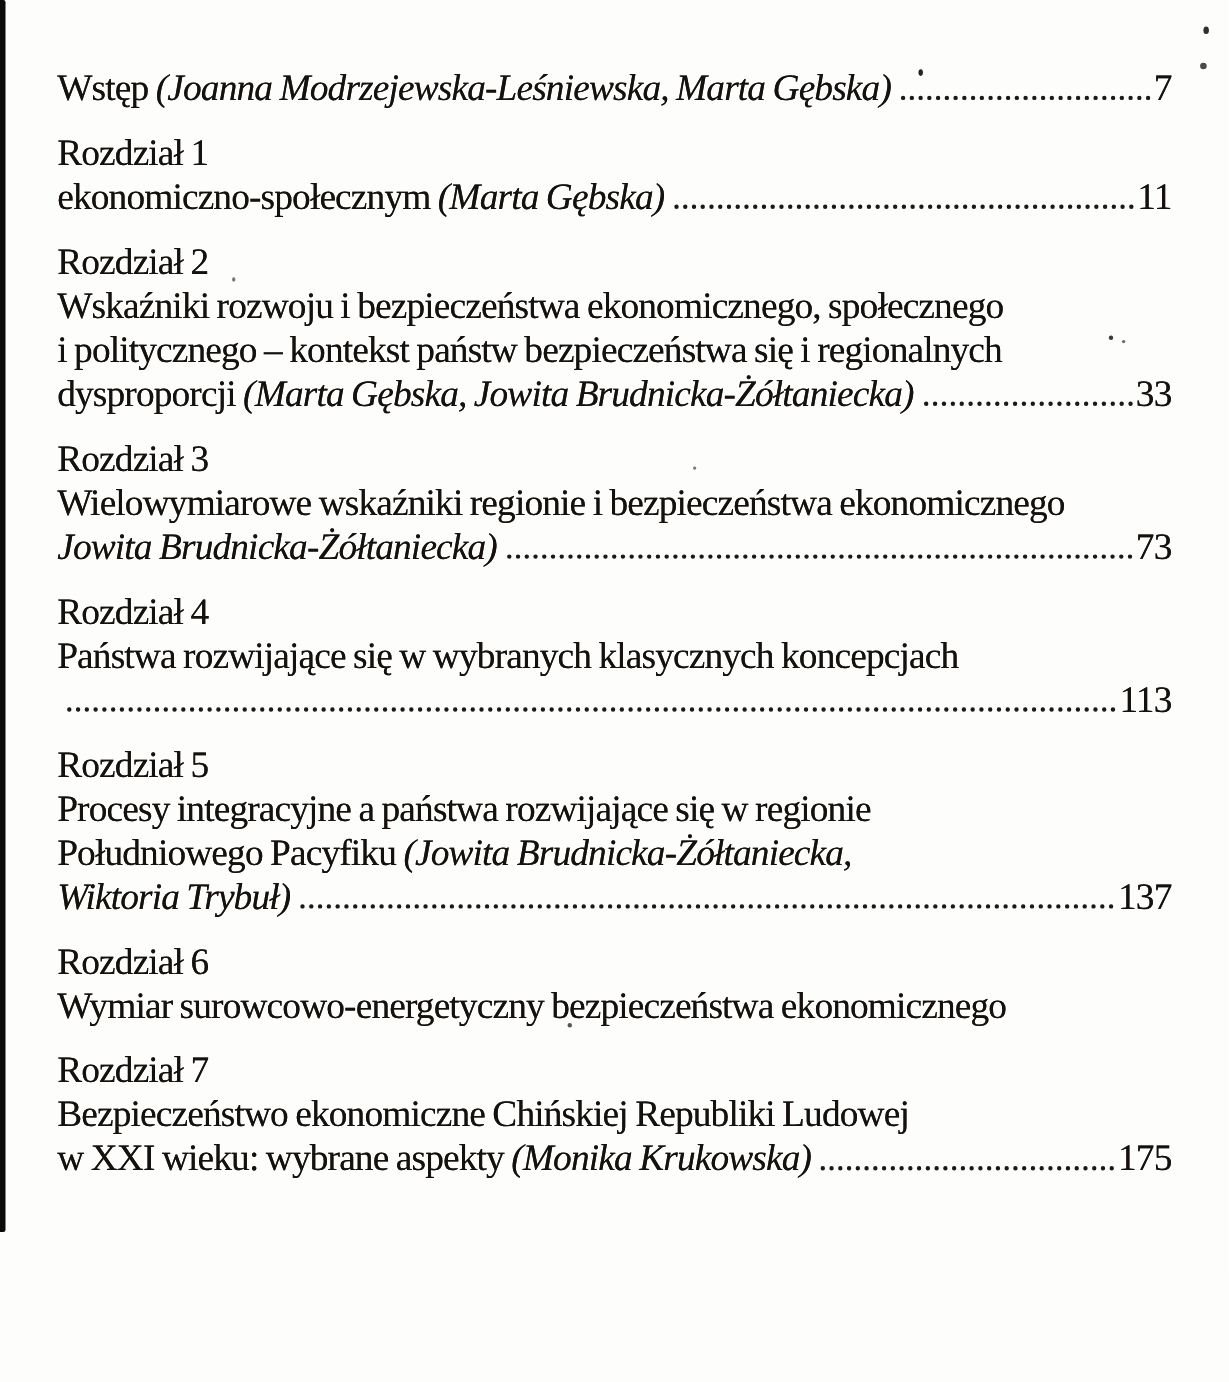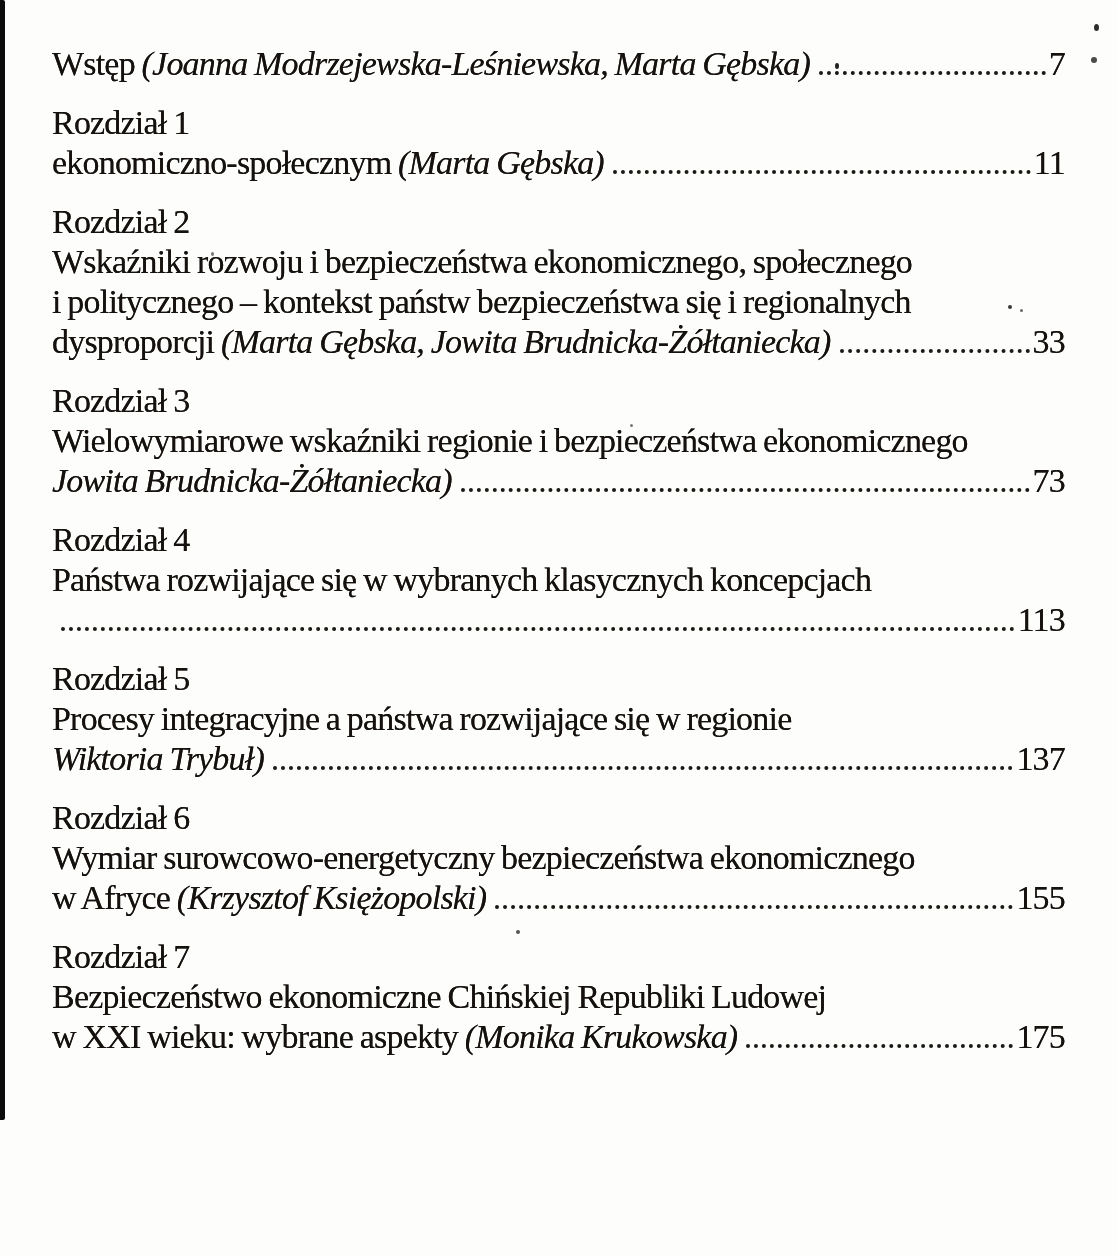--- a/index.html
+++ b/index.html
@@ -28,21 +28,21 @@
     border-radius: 0 2px 2px 0;
   }
   .speck {
     position: absolute;
     border-radius: 50%;
   }
   .toc {
     position: absolute;
     left: 52px;
     right: 52px;
-    top: 44px;
+    top: 61px;
   }
   .toc-entry { margin-top: 19px; }
   .toc-entry:first-child { margin-top: 0; }
   .toc-line {
     font-size: 34px;
     line-height: 40px;
     letter-spacing: -0.8px;
     word-spacing: -1px;
     white-space: nowrap;
     text-shadow: 0 0 0.6px rgba(22, 17, 12, 0.85);
@@ -120,34 +120,30 @@
         <div class="toc-line chapter-label">Rozdział 4</div>
         <div class="toc-line"><span class="line-text"><span class="seg">Państwa rozwijające się w wybranych klasycznych koncepcjach</span></span></div>
         <div class="toc-line has-page">
           <span class="leader"></span>
           <span class="page-num">113</span>
         </div>
       </section>
       <section class="toc-entry">
         <div class="toc-line chapter-label">Rozdział 5</div>
         <div class="toc-line"><span class="line-text"><span class="seg">Procesy integracyjne a państwa rozwijające się w regionie</span></span></div>
+        <div class="toc-line"><span class="line-text"><span class="seg">Południowego Pacyfiku </span><span class="seg it">(Jowita Brudnicka-Żółtaniecka,</span></span></div>
         <div class="toc-line has-page">
           <span class="line-text"><span class="seg it">Wiktoria Trybuł)</span></span>
           <span class="leader"></span>
           <span class="page-num">137</span>
         </div>
       </section>
       <section class="toc-entry">
         <div class="toc-line chapter-label">Rozdział 6</div>
         <div class="toc-line"><span class="line-text"><span class="seg">Wymiar surowcowo-energetyczny bezpieczeństwa ekonomicznego</span></span></div>
-        <div class="toc-line has-page">
-          <span class="line-text"><span class="seg">w Afryce </span><span class="seg it">(Krzysztof Księżopolski)</span></span>
-          <span class="leader"></span>
-          <span class="page-num">155</span>
-        </div>
       </section>
       <section class="toc-entry">
         <div class="toc-line chapter-label">Rozdział 7</div>
         <div class="toc-line"><span class="line-text"><span class="seg">Bezpieczeństwo ekonomiczne Chińskiej Republiki Ludowej</span></span></div>
         <div class="toc-line has-page">
           <span class="line-text"><span class="seg">w XXI wieku: wybrane aspekty </span><span class="seg it">(Monika Krukowska)</span></span>
           <span class="leader"></span>
           <span class="page-num">175</span>
         </div>
       </section>

